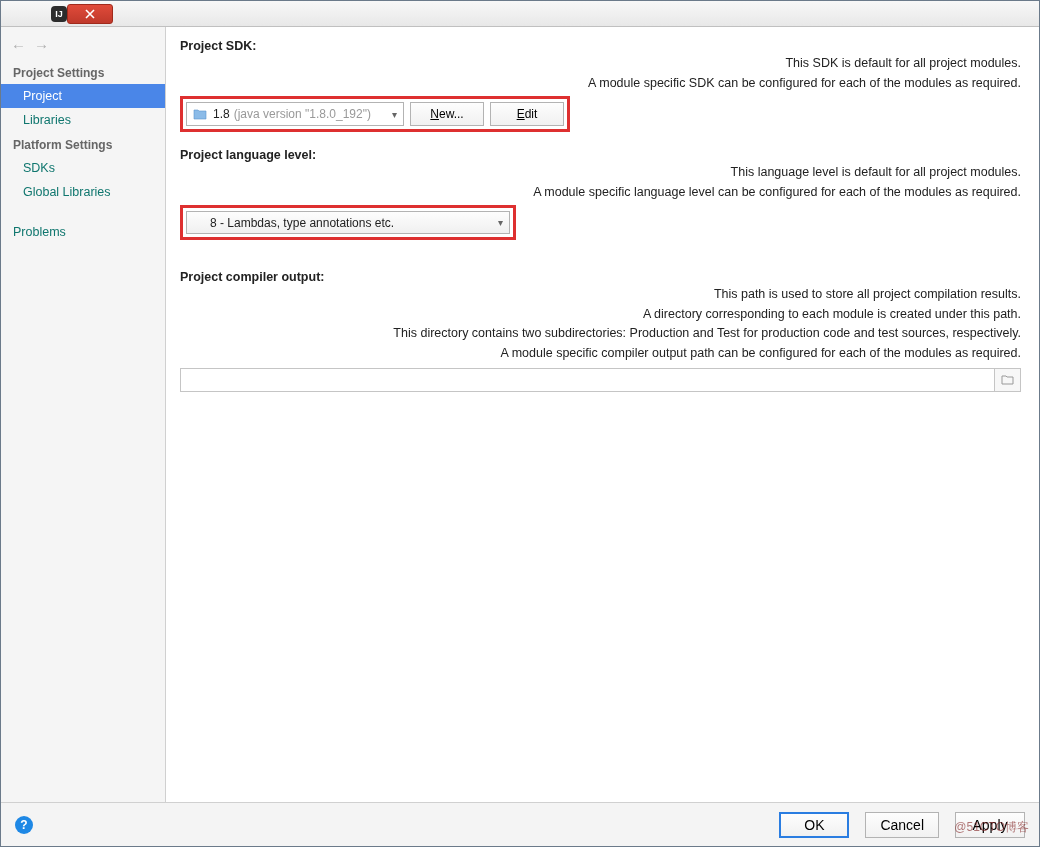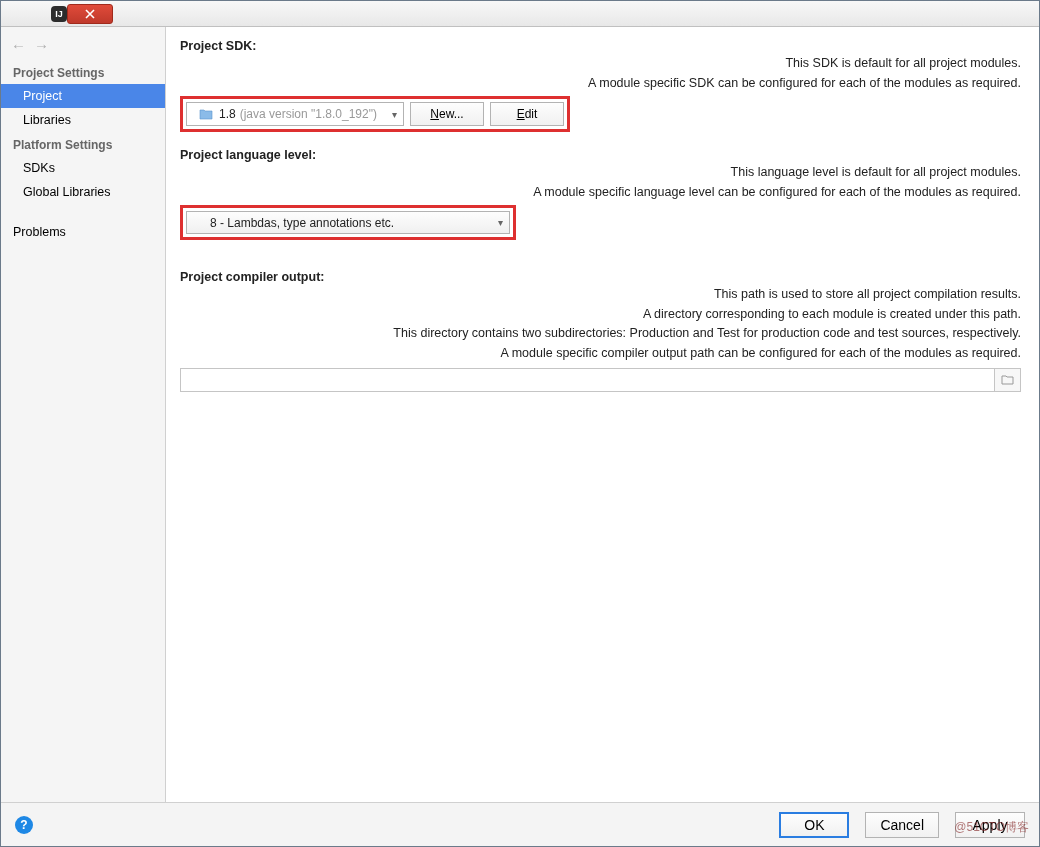--- a/index.html
+++ b/index.html
@@ -12,30 +12,30 @@
 .title-text { font-size: 12px; color: #333; margin-left: 6px; flex: 1; }
 .close-btn { width: 46px; height: 20px; background: linear-gradient(#e04b3a,#c0392b); border: 1px solid #a02a1c; border-radius: 3px; display: flex; align-items: center; justify-content: center; margin-right: 2px; cursor: pointer; }
 .close-btn svg { width: 10px; height: 10px; }
 
 .body { display: flex; height: calc(100% - 26px - 44px); background: #fff; }
 
 .sidebar { width: 165px; background: #f5f5f5; border-right: 1px solid #d0d0d0; padding-top: 4px; }
 .nav-arrows { padding: 4px 10px 8px 10px; display:flex; gap:8px; }
 .nav-arrow { color: #b0b0b0; font-size: 15px; }
 .cat-hdr { font-weight: bold; font-size: 12px; color: #666; padding: 6px 12px 4px 12px; }
-.s-item { font-size: 12.5px; color: #000000; padding: 5px 12px 5px 22px; cursor: pointer; }
+.s-item { font-size: 12.5px; color: #0f766e; padding: 5px 12px 5px 22px; cursor: pointer; }
 .s-item.sel { background: #4a86e8; color: #fff; }
 
 .content { flex: 1; padding: 10px 18px 10px 14px; overflow-y: auto; font-size: 12.5px; color: #222; }
 .sec-hdr { font-weight: bold; margin-top: 2px; }
 .sec-desc { margin-top: 2px; line-height: 1.4; text-align: right; }
 
 .hl { border: 3px solid #de3030; padding: 3px; display: inline-flex; align-items: center; gap: 6px; margin-top: 4px; }
 
-.sdk-combo { width: 218px; height: 24px; border: 1px solid #b3b3b3; background: #fff; display: inline-flex; align-items: center; padding: 0 12px; font-size: 12px; position: relative; }
+.sdk-combo { width: 218px; height: 24px; border: 1px solid #b3b3b3; background: #fff; display: inline-flex; align-items: center; padding: 0 6px; font-size: 12px; position: relative; }
 .sdk-combo .folder-icon { width:14px; height:12px; margin-right:6px; }
 .sdk-combo .ver { color: #999; margin-left: 4px; }
 .sdk-combo .chev { position: absolute; right: 6px; color: #666; font-size: 10px; }
 
 .btn { height: 24px; min-width: 74px; border: 1px solid #b3b3b3; background: linear-gradient(#fdfdfd,#f1f1f1); font-size: 12px; cursor: pointer; padding: 0 12px; }
 .btn u { text-decoration: underline; }
 
 .lang-combo { width: 324px; height: 23px; border: 1px solid #b3b3b3; background: linear-gradient(#fdfdfd,#f0f0f0); display: inline-flex; align-items: center; padding: 0 23px; font-size: 12px; position: relative; }
 .lang-combo .chev { position: absolute; right: 6px; color: #666; font-size: 10px; }
 

